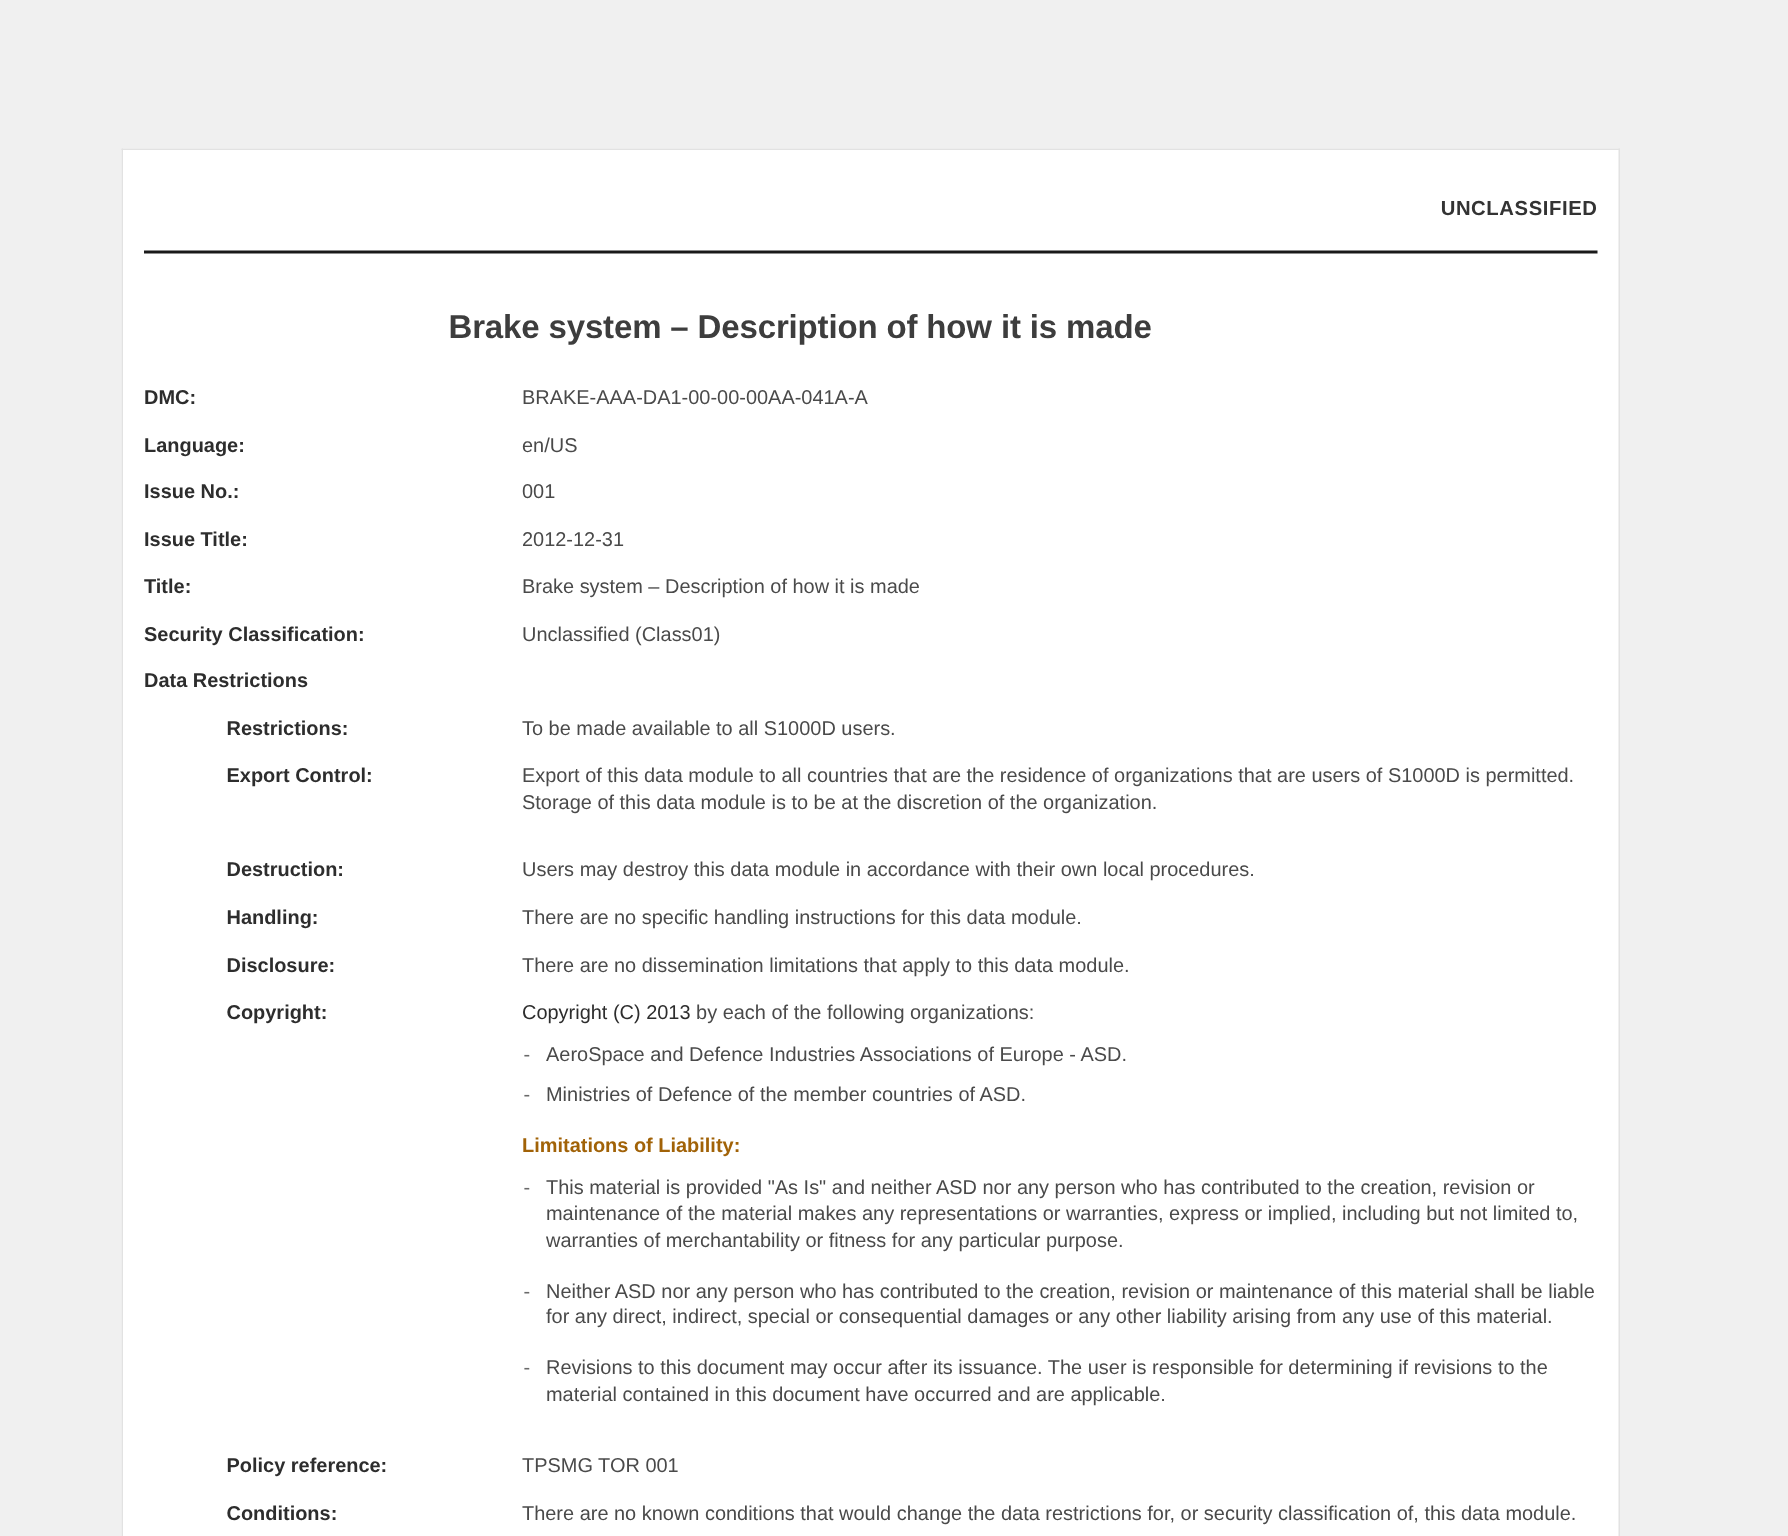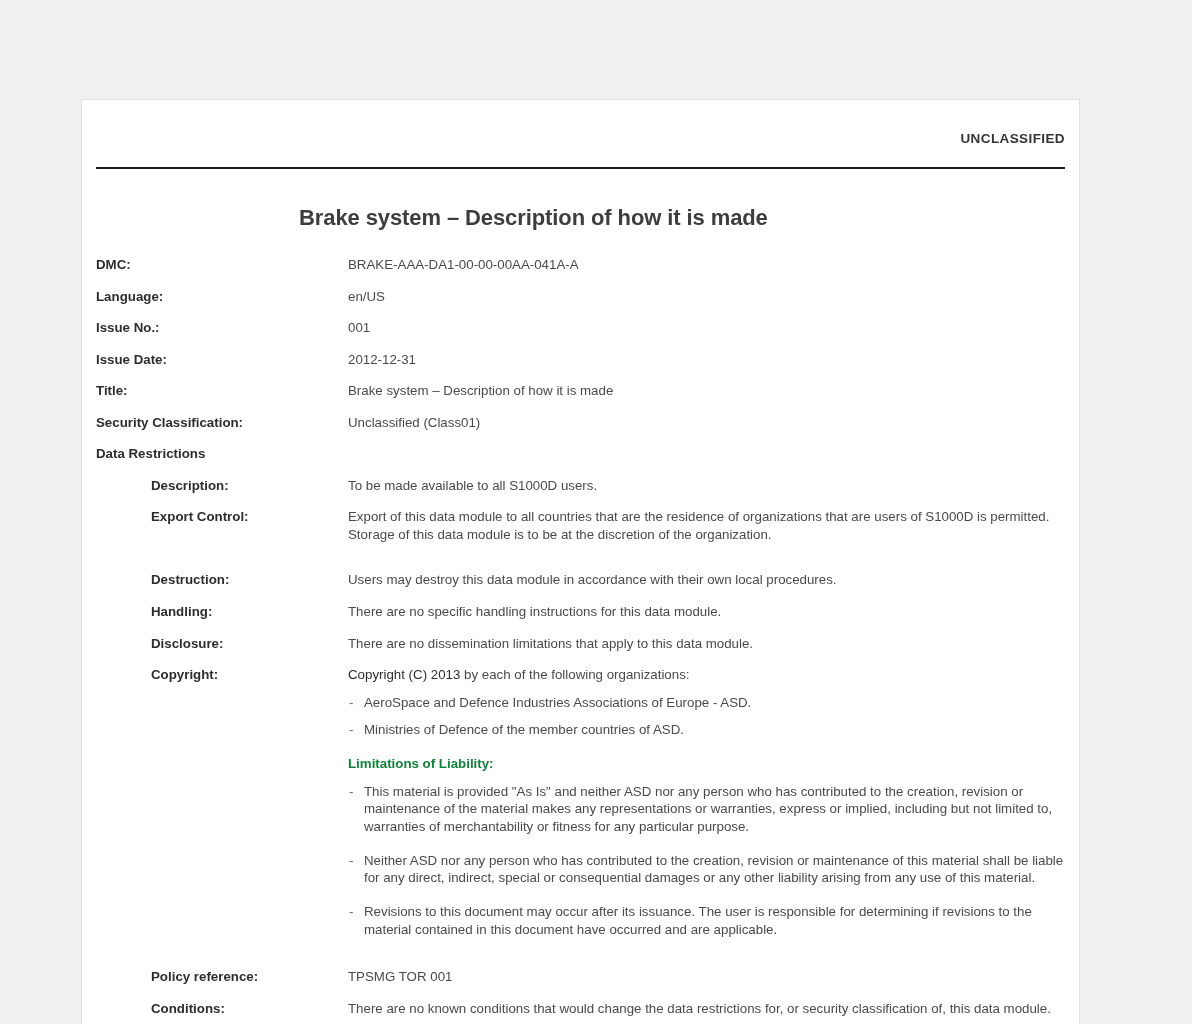--- a/index.html
+++ b/index.html
@@ -115,21 +115,21 @@
 
   .bullets.loose li { margin-bottom: 16px; }
 
   .strong-inline {
     font-weight: normal;
     color: #2d2d2d;
   }
 
   .sub-head {
     font-weight: bold;
-    color: #15803d;
+    color: #a16207;
     margin-top: 16px;
   }
 
   .copyright-block p {
     margin: 0;
     line-height: 1.33;
   }
 </style>
 </head>
 <body>
@@ -151,39 +151,39 @@
         </tr>
         <tr>
           <td class="label">Language:</td>
           <td class="value">en/US</td>
         </tr>
         <tr>
           <td class="label">Issue No.:</td>
           <td class="value">001</td>
         </tr>
         <tr>
-          <td class="label">Issue Date:</td>
+          <td class="label">Issue Title:</td>
           <td class="value">2012-12-31</td>
         </tr>
         <tr>
           <td class="label">Title:</td>
           <td class="value">Brake system – Description of how it is made</td>
         </tr>
         <tr>
           <td class="label">Security Classification:</td>
           <td class="value">Unclassified (Class01)</td>
         </tr>
 
         <tr class="section-head">
           <td class="label">Data Restrictions</td>
           <td class="value"></td>
         </tr>
 
         <tr>
-          <td class="label indent">Description:</td>
+          <td class="label indent">Restrictions:</td>
           <td class="value">To be made available to all S1000D users.</td>
         </tr>
         <tr class="gap">
           <td class="label indent">Export Control:</td>
           <td class="value">Export of this data module to all countries that are the residence of organizations that are users of S1000D is permitted. Storage of this data module is to be at the discretion of the organization.</td>
         </tr>
         <tr>
           <td class="label indent">Destruction:</td>
           <td class="value">Users may destroy this data module in accordance with their own local procedures.</td>
         </tr>

